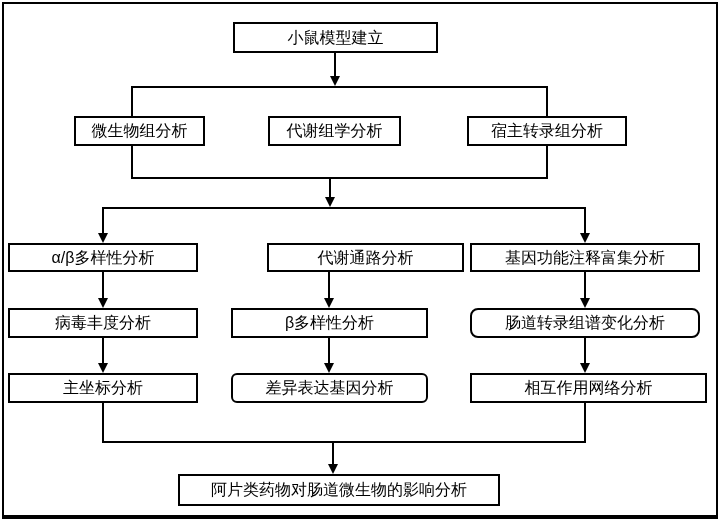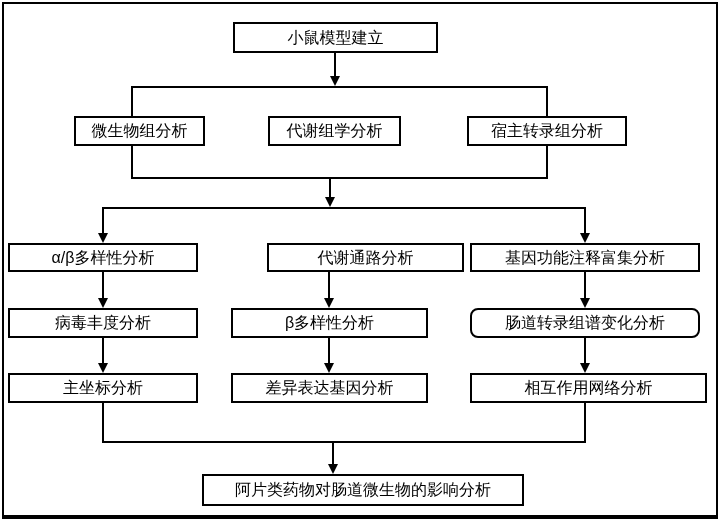--- a/index.html
+++ b/index.html
@@ -46,23 +46,23 @@
   .n-om1    { left:74px;  top:116px; width:131px; height:30px; }
   .n-om2    { left:268px; top:116px; width:133px; height:30px; }
   .n-om3    { left:467px; top:116px; width:160px; height:30px; }
   .n-r1c1   { left:8px;   top:243px; width:190px; height:29px; }
   .n-r1c2   { left:231px; top:243px; width:197px; height:29px;margin-left:36px; }
   .n-r1c3   { left:470px; top:243px; width:230px; height:29px; }
   .n-r2c1   { left:8px;   top:308px; width:190px; height:30px; }
   .n-r2c2   { left:231px; top:308px; width:197px; height:30px; }
   .n-r2c3   { left:470px; top:308px; width:230px; height:30px;border-radius:8px; }
   .n-r3c1   { left:8px;   top:373px; width:190px; height:30px;text-align:right; }
-  .n-r3c2   { left:231px; top:373px; width:197px; height:30px; }
+  .n-r3c2   { left:231px; top:373px; width:197px; height:30px;border-radius:6px; }
   .n-r3c3   { left:470px; top:373px; width:237px; height:30px; }
-  .n-bottom { left:178px; top:474px; width:322px; height:32px;margin-left:24px; }
+  .n-bottom { left:178px; top:474px; width:322px; height:32px; }
 </style>
 </head>
 <body>
 
 <div class="stage">
   <div class="frame"></div>
 
   <div class="node n-top">小鼠模型建立</div>
   <div class="node n-om1">微生物组分析</div>
   <div class="node n-om2">代谢组学分析</div>

